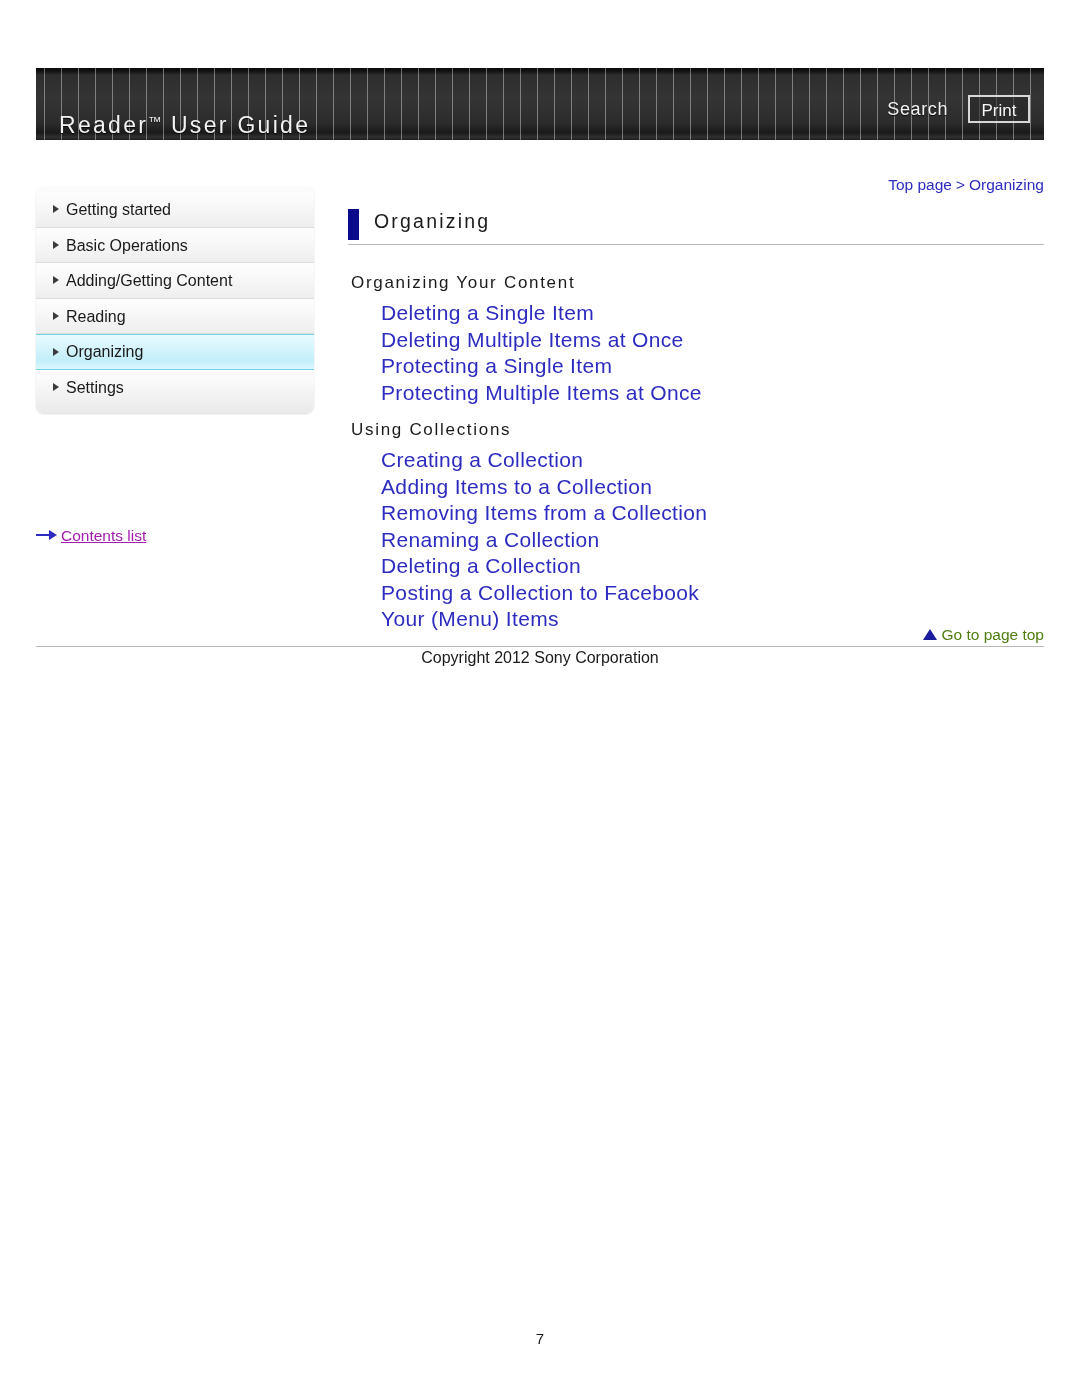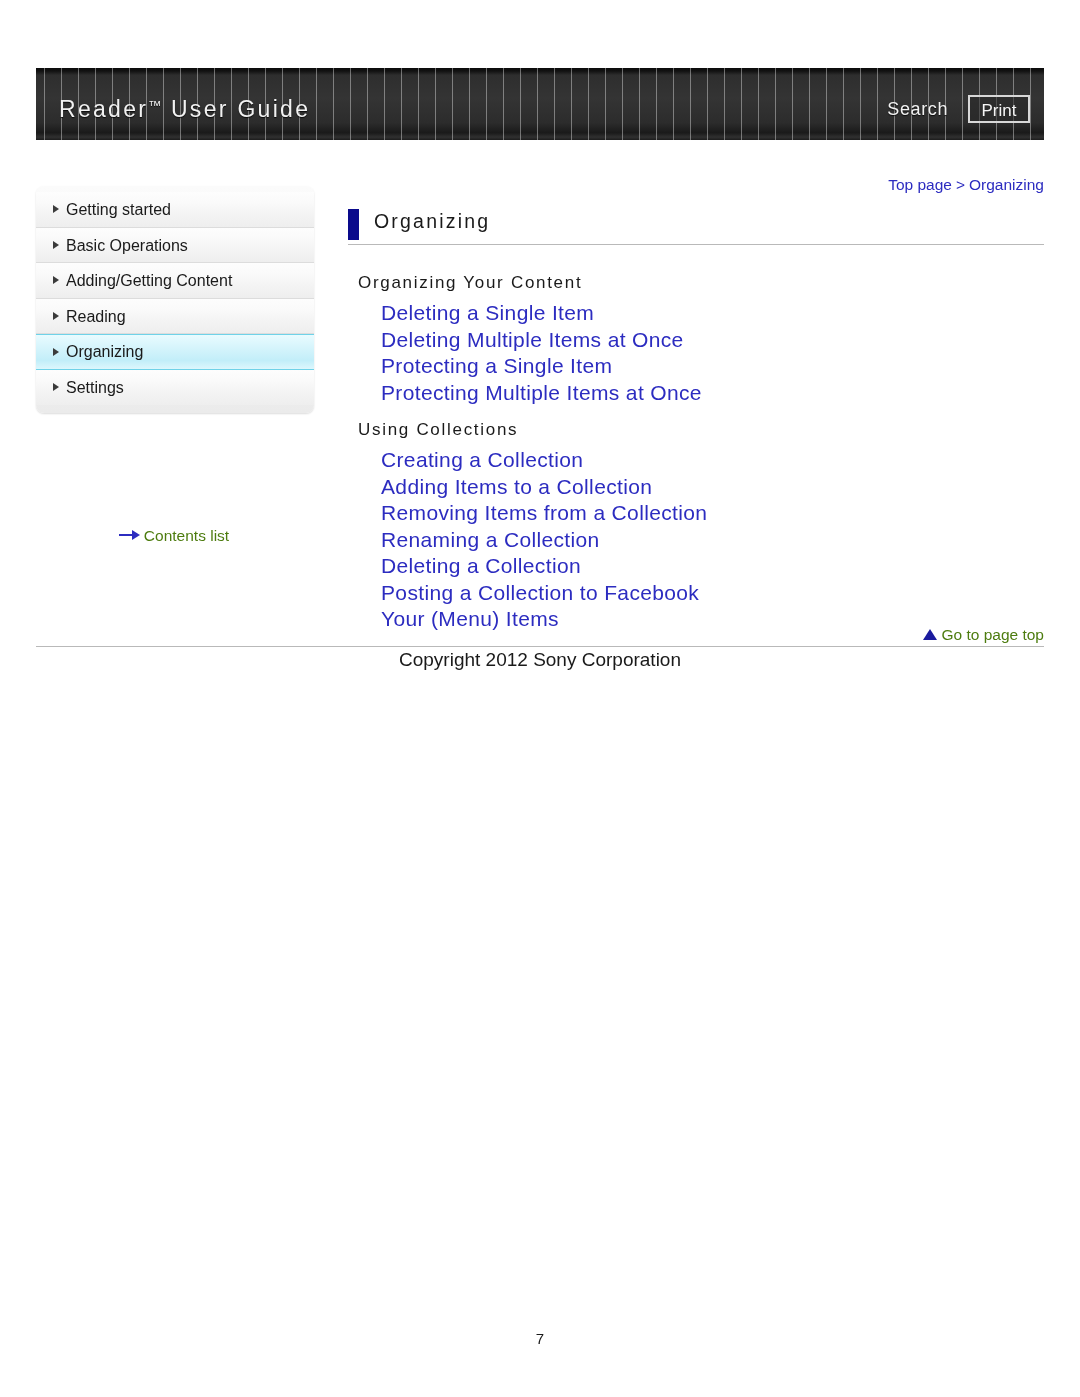--- a/index.html
+++ b/index.html
@@ -41,21 +41,21 @@
         #2c2c2c 76%,
         #1a1a1a 90%,
         #303030 96%,
         #1d1d1d 100%
       );
     overflow: hidden;
   }
   #header-title {
     position: absolute;
     left: 23px;
-    top: 28px;
+    top: 44px;
     color: #f2f2f2;
     font-size: 23px;
     letter-spacing: 2.3px;
     white-space: nowrap;
     text-shadow: 0 1px 1px rgba(0,0,0,0.8);
   }
   #header-title .tm {
     font-size: 13px;
     vertical-align: 7px;
     letter-spacing: 1px;
@@ -143,27 +143,28 @@
     border-bottom: 1px solid #6fd2e8;
     line-height: 33.5px;
   }
 
   
   #contents-list {
     position: absolute;
     left: 36px;
     top: 527px;
     width: 278px;
-    text-align: center;
+    text-align: left;
     padding-right: 2px;
     box-sizing: border-box;
     font-size: 15.5px;
-    color: #4d7c0f;
-    white-space: nowrap;
-    cursor: pointer;
+    color: #a21caf;
+    white-space: nowrap;
+    cursor: pointer;
+    text-decoration: underline;
   }
   #contents-list .arrow-icon {
     display: inline-block;
     position: relative;
     width: 22px;
     height: 10px;
     margin-right: 3px;
     vertical-align: 1px;
   }
   #contents-list .arrow-icon::before {
@@ -208,21 +209,21 @@
     top: 4px;
     font-size: 19.5px;
     letter-spacing: 2.2px;
     color: #1a1a1a;
   }
 
   .section-heading {
     font-size: 17px;
     letter-spacing: 1.7px;
     color: #1a1a1a;
-    margin-left: 10px;
+    margin-left: 3px;
   }
   #section-organizing-heading { margin-top: 28px; }
   #section-collections-heading { margin-top: 14px; }
 
   .link-list { margin-top: 7px; }
   .content-link {
     display: block;
     margin-left: 33px;
     font-size: 21px;
     line-height: 26.5px;
@@ -258,21 +259,21 @@
     width: 1008px;
     height: 1px;
     background: #b9b9b9;
   }
   #copyright {
     position: absolute;
     left: 0;
     top: 649px;
     width: 1080px;
     text-align: center;
-    font-size: 19px;
+    font-size: 16px;
     color: #1a1a1a;
   }
   #page-number {
     position: absolute;
     left: 0;
     top: 1330px;
     width: 1080px;
     text-align: center;
     font-size: 15px;
     color: #1a1a1a;

